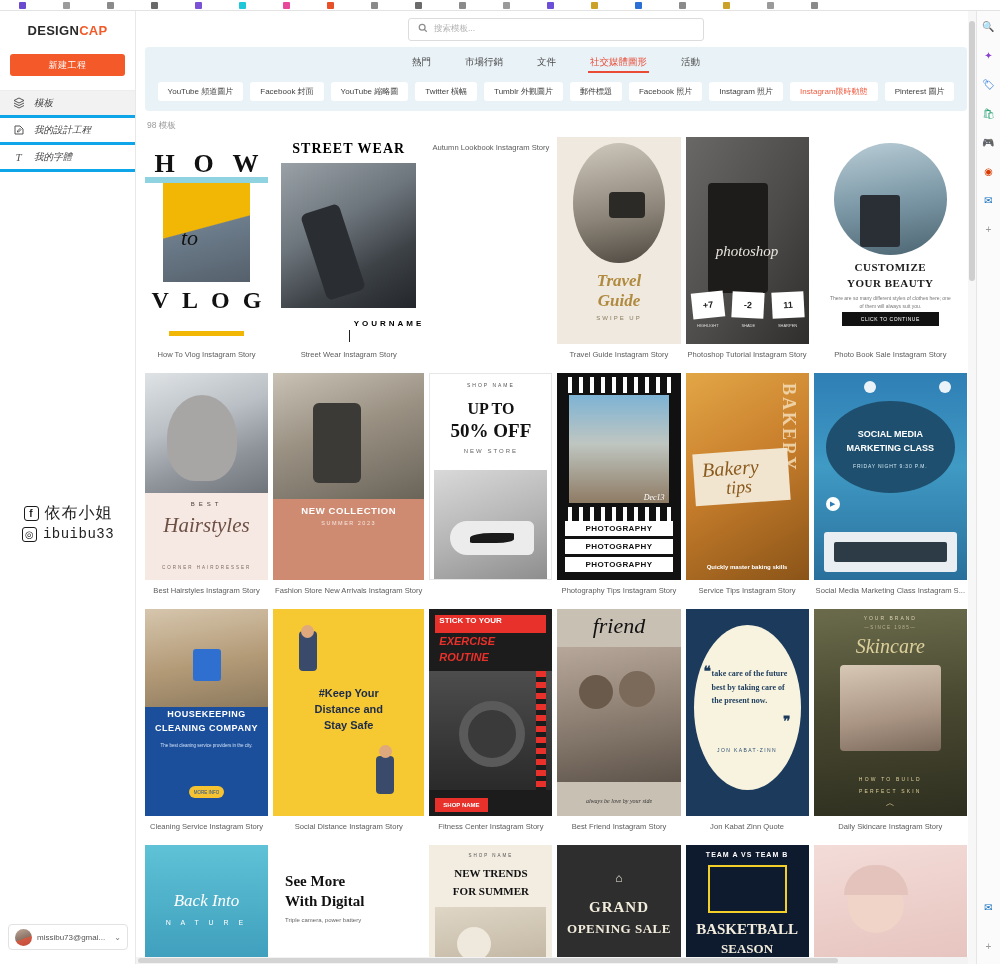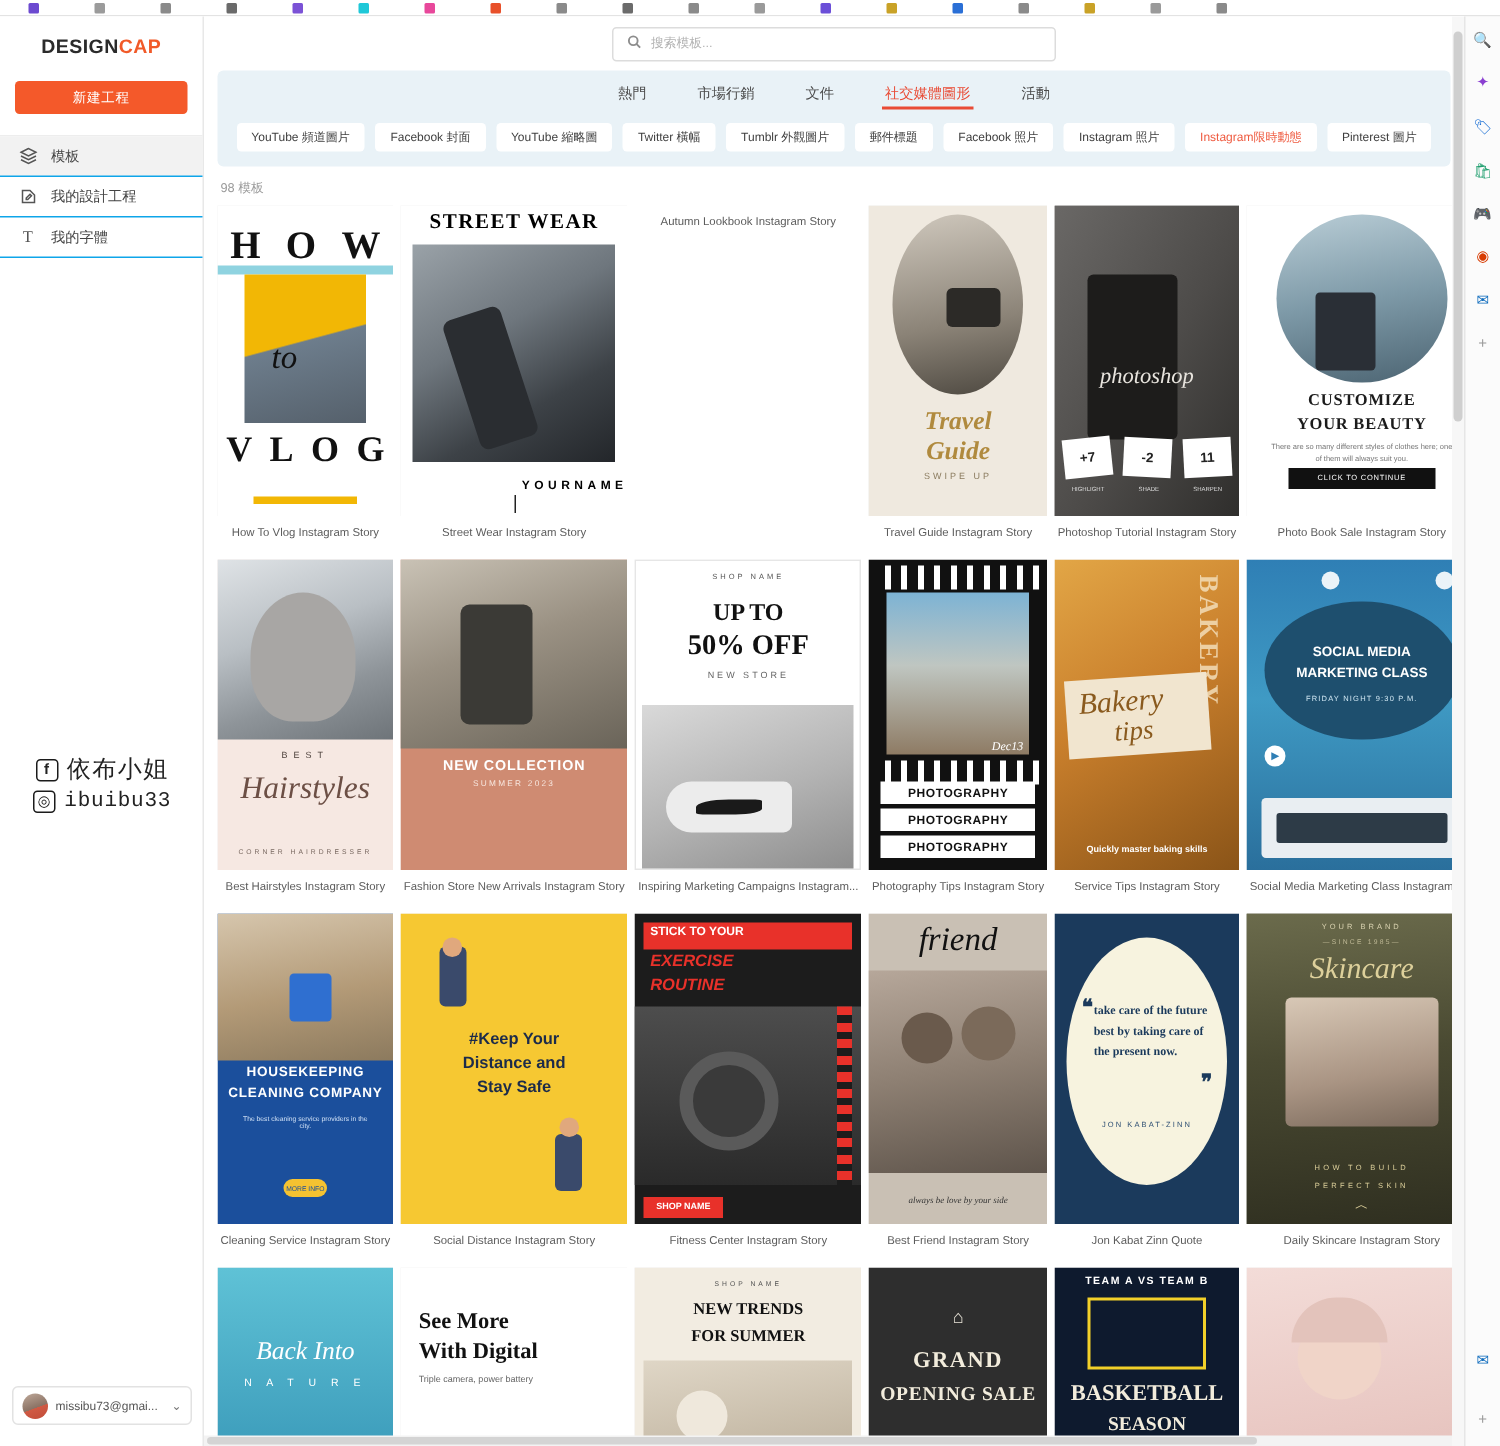--- a/index.html
+++ b/index.html
@@ -41,21 +41,21 @@
     border-radius: 3px; font-size: 9px; display: flex; align-items: center;
     justify-content: center; cursor: pointer; letter-spacing: .5px;
   }
   .nav { margin-top: 14px; border-top: 1px solid #ededed; }
   .nav-item {
     height: 27px; display: flex; align-items: center; padding-left: 12px;
     gap: 9px; font-size: 9.5px; color: #444; cursor: pointer;
   }
   .nav-item.active { background: #f2f2f2; }
   .nav-item .ico { width: 13px; height: 13px; display:flex; align-items:center; justify-content:center; color:#555; flex:none;}
-  .nav-sep { border-bottom: 1px solid #0ea5e9; }
+  .nav-sep { border-bottom: 3px solid #0ea5e9; font-style: italic; }
 
   .watermark {
     position: absolute; top: 492px; left: 0; width: 136px;
     display: flex; flex-direction: column; align-items: center; gap: 2px;
     color: #222;
   }
   .wm-row { display: flex; align-items: center; gap: 6px; }
   .wm-box {
     width: 15px; height: 15px; border: 1.6px solid #1b1b1b; border-radius: 3px;
     display: flex; align-items: center; justify-content: center;
@@ -405,21 +405,20 @@
             <div class="t" style="background:#fff;border:1px solid #e6e6e6">
    <div style="position:absolute;top:8px;left:0;right:0;text-align:center;font:5px 'Liberation Sans';letter-spacing:2px;color:#555">SHOP NAME</div>
    <div style="position:absolute;top:26px;left:0;right:0;text-align:center;font:bold 16px 'Liberation Serif',serif;color:#111">UP TO</div>
    <div style="position:absolute;top:46px;left:0;right:0;text-align:center;font:bold 19px 'Liberation Serif',serif;color:#111">50% OFF</div>
    <div style="position:absolute;top:74px;left:0;right:0;text-align:center;font:6px 'Liberation Sans';letter-spacing:2px;color:#666">NEW STORE</div>
    <div style="position:absolute;top:96px;left:4px;right:4px;bottom:0;background:linear-gradient(160deg,#d9d9d9 0%,#b3b3b3 55%,#8e8e8e 100%)"></div>
    <div style="position:absolute;bottom:24px;left:20px;width:84px;height:34px;background:#ececec;border-radius:18px 6px 6px 18px"></div>
    <div style="position:absolute;bottom:36px;left:40px;width:44px;height:10px;background:#1a1a1a;border-radius:50% 10% 40% 10%"></div>
             </div>
           </div>
-          <div class="caption">Inspiring Marketing Campaigns Instagram...</div>
         </div>
         <div class="cell">
           <div class="thumb">
             <div class="t" style="background:#111">
    <div style="position:absolute;top:4px;left:4px;right:4px;height:16px;background:repeating-linear-gradient(90deg,#111 0 7px,#fff 7px 11px)"></div>
    <div style="position:absolute;top:22px;left:12px;right:12px;height:108px;background:linear-gradient(180deg,#7db3d4 0%,#bfc6c1 45%,#8e7b64 100%)"></div>
    <div style="position:absolute;top:120px;right:16px;font:italic 8px 'Liberation Serif',serif;color:#fff">Dec13</div>
    <div style="position:absolute;top:134px;left:4px;right:4px;height:16px;background:repeating-linear-gradient(90deg,#111 0 7px,#fff 7px 11px)"></div>
    <div style="position:absolute;bottom:44px;left:8px;right:8px;height:15px;background:#fff;color:#111;display:flex;align-items:center;justify-content:center;font:bold 8px 'Liberation Sans';letter-spacing:.4px">PHOTOGRAPHY</div>
    <div style="position:absolute;bottom:26px;left:8px;right:8px;height:15px;background:#fff;color:#111;display:flex;align-items:center;justify-content:center;font:bold 8px 'Liberation Sans';letter-spacing:.4px">PHOTOGRAPHY</div>

